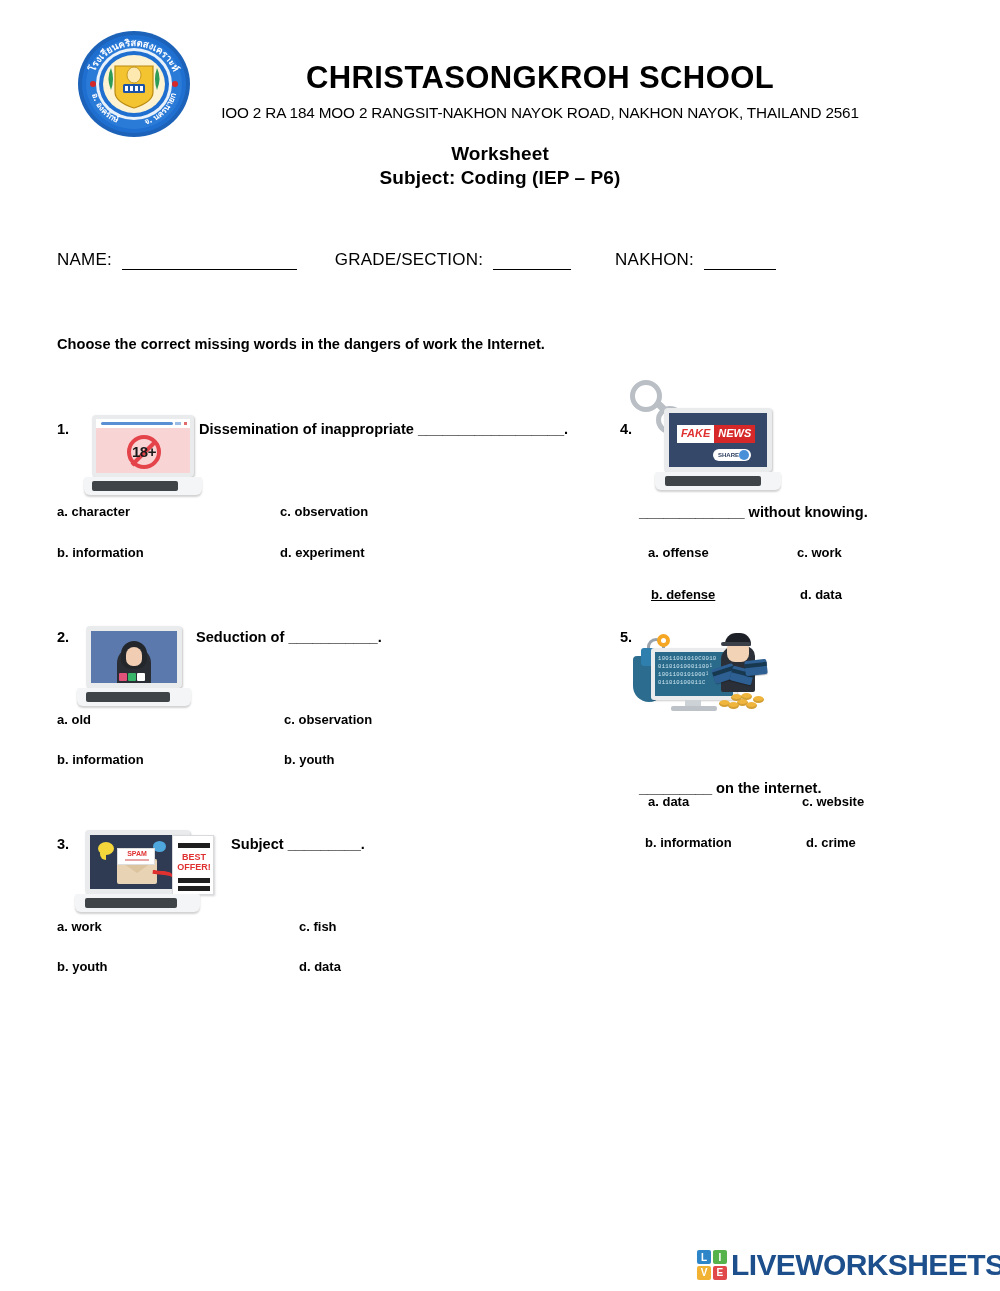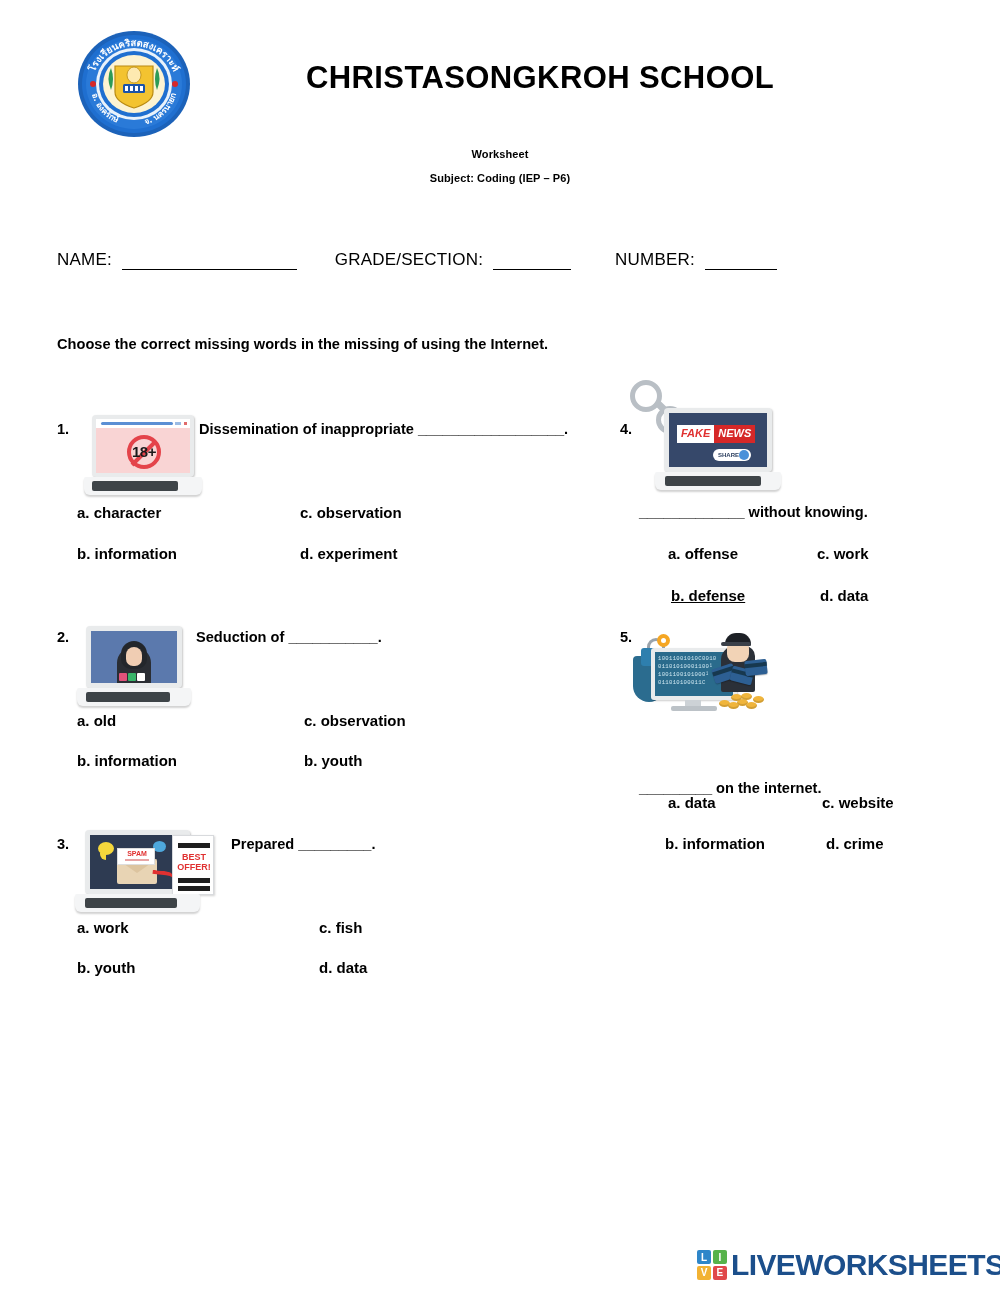--- a/index.html
+++ b/index.html
@@ -31,21 +31,21 @@
     font-size: 15.3px; font-weight: normal; letter-spacing: -0.15px;
     font-family: "Liberation Sans", sans-serif;
   }
 
   
   .title-block {
     position: absolute; left: 0; top: 142px; width: 1000px;
     text-align: center;
   }
   .title-block div {
-    font-size: 11px; font-weight: bold; line-height: 24px;
+    font-size: 19px; font-weight: bold; line-height: 24px;
     letter-spacing: 0.1px;
   }
 
   
   .name-row {
     position: absolute; left: 57px; top: 250px; width: 900px;
     font-size: 17px; letter-spacing: 0.2px;
     white-space: nowrap;
   }
   .name-row .fld { display: inline-block; }
@@ -70,23 +70,22 @@
   
   .q { position: absolute; }
   .qnum {
     position: absolute; font-size: 14.6px; font-weight: bold;
   }
   .qtext {
     position: absolute; font-size: 14.6px; font-weight: bold;
     white-space: nowrap;
   }
   .opt {
-    position: absolute; font-size: 15px; font-weight: bold;
+    position: absolute; font-size: 13px; font-weight: bold;
     white-space: nowrap;
-    margin-left: 20px;
   }
 
   
   .laptop { position: absolute; }
   .lt-lid {
     position: absolute; left: 0; top: 0;
     background: #e9ebec;
     border-radius: 4px;
     box-shadow: 1px 1px 2px rgba(0,0,0,0.22);
   }
@@ -344,32 +343,33 @@
         <path id="arcBot" d="M 16 57 A 43 41 0 0 0 102 57" fill="none"></path>
         <text font-size="8" font-weight="bold" fill="#ffffff" font-family="'DejaVu Sans',sans-serif">
           <textPath href="#arcBot" startOffset="22%" text-anchor="middle">อ. องครักษ์</textPath>
         </text>
         <text font-size="8" font-weight="bold" fill="#ffffff" font-family="'DejaVu Sans',sans-serif">
           <textPath href="#arcBot" startOffset="76%" text-anchor="middle">จ. นครนายก</textPath>
         </text>
       </svg>
     </div>
     <div class="school-title">CHRISTASONGKROH SCHOOL</div>
+    <div class="school-address">IOO 2 RA 184 MOO 2 RANGSIT-NAKHON NAYOK ROAD, NAKHON NAYOK, THAILAND 2561</div>
   </div>
 
   <div class="title-block">
     <div>Worksheet</div>
     <div>Subject: Coding (IEP – P6)</div>
   </div>
 
   <div class="name-row">
-    <span class="fld">NAME:</span><span class="blank-line bl-name"></span><span class="gap-a"></span><span class="fld">GRADE/SECTION:</span><span class="blank-line bl-grade"></span><span class="gap-b"></span><span class="fld">NUMBER:</span><span class="blank-line bl-num"></span>
-  </div>
-
-  <div class="instruction">Choose the correct missing words in the missing of using the Internet.</div>
+    <span class="fld">NAME:</span><span class="blank-line bl-name"></span><span class="gap-a"></span><span class="fld">GRADE/SECTION:</span><span class="blank-line bl-grade"></span><span class="gap-b"></span><span class="fld">NAKHON:</span><span class="blank-line bl-num"></span>
+  </div>
+
+  <div class="instruction">Choose the correct missing words in the dangers of work the Internet.</div>
 
   <div class="q" style="left:0;top:0;">
     <div class="qnum" style="left:57px; top:421px;">1.</div>
 
     <div class="laptop" id="art1" style="left:92px; top:415px; width:118px; height:82px;">
       <div class="lt-lid">
         <div class="lt-screen">
           <div class="bar">
               <i></i>
               <u></u>
@@ -448,21 +448,21 @@
         <div class="txt">BEST OFFER!</div>
         <div class="bar m"></div>
         <div class="bar b"></div>
       </div>
       <div class="lt-base">
           <div class="lt-key"></div>
         </div>
     </div>
 
     <div class="qtext" style="left:231px; top:836px;">
-      <span>Prepared</span>
+      <span>Subject</span>
       <span>_________</span><span>.</span>
     </div>
 
     <div class="opt" style="left:57px; top:919px;">a. work</div>
     <div class="opt" style="left:299px; top:919px;">c. fish</div>
     <div class="opt" style="left:57px; top:959px;">b. youth</div>
     <div class="opt" style="left:299px; top:959px;">d. data</div>
   </div>
 
   <div class="q" style="left:0;top:0;">

